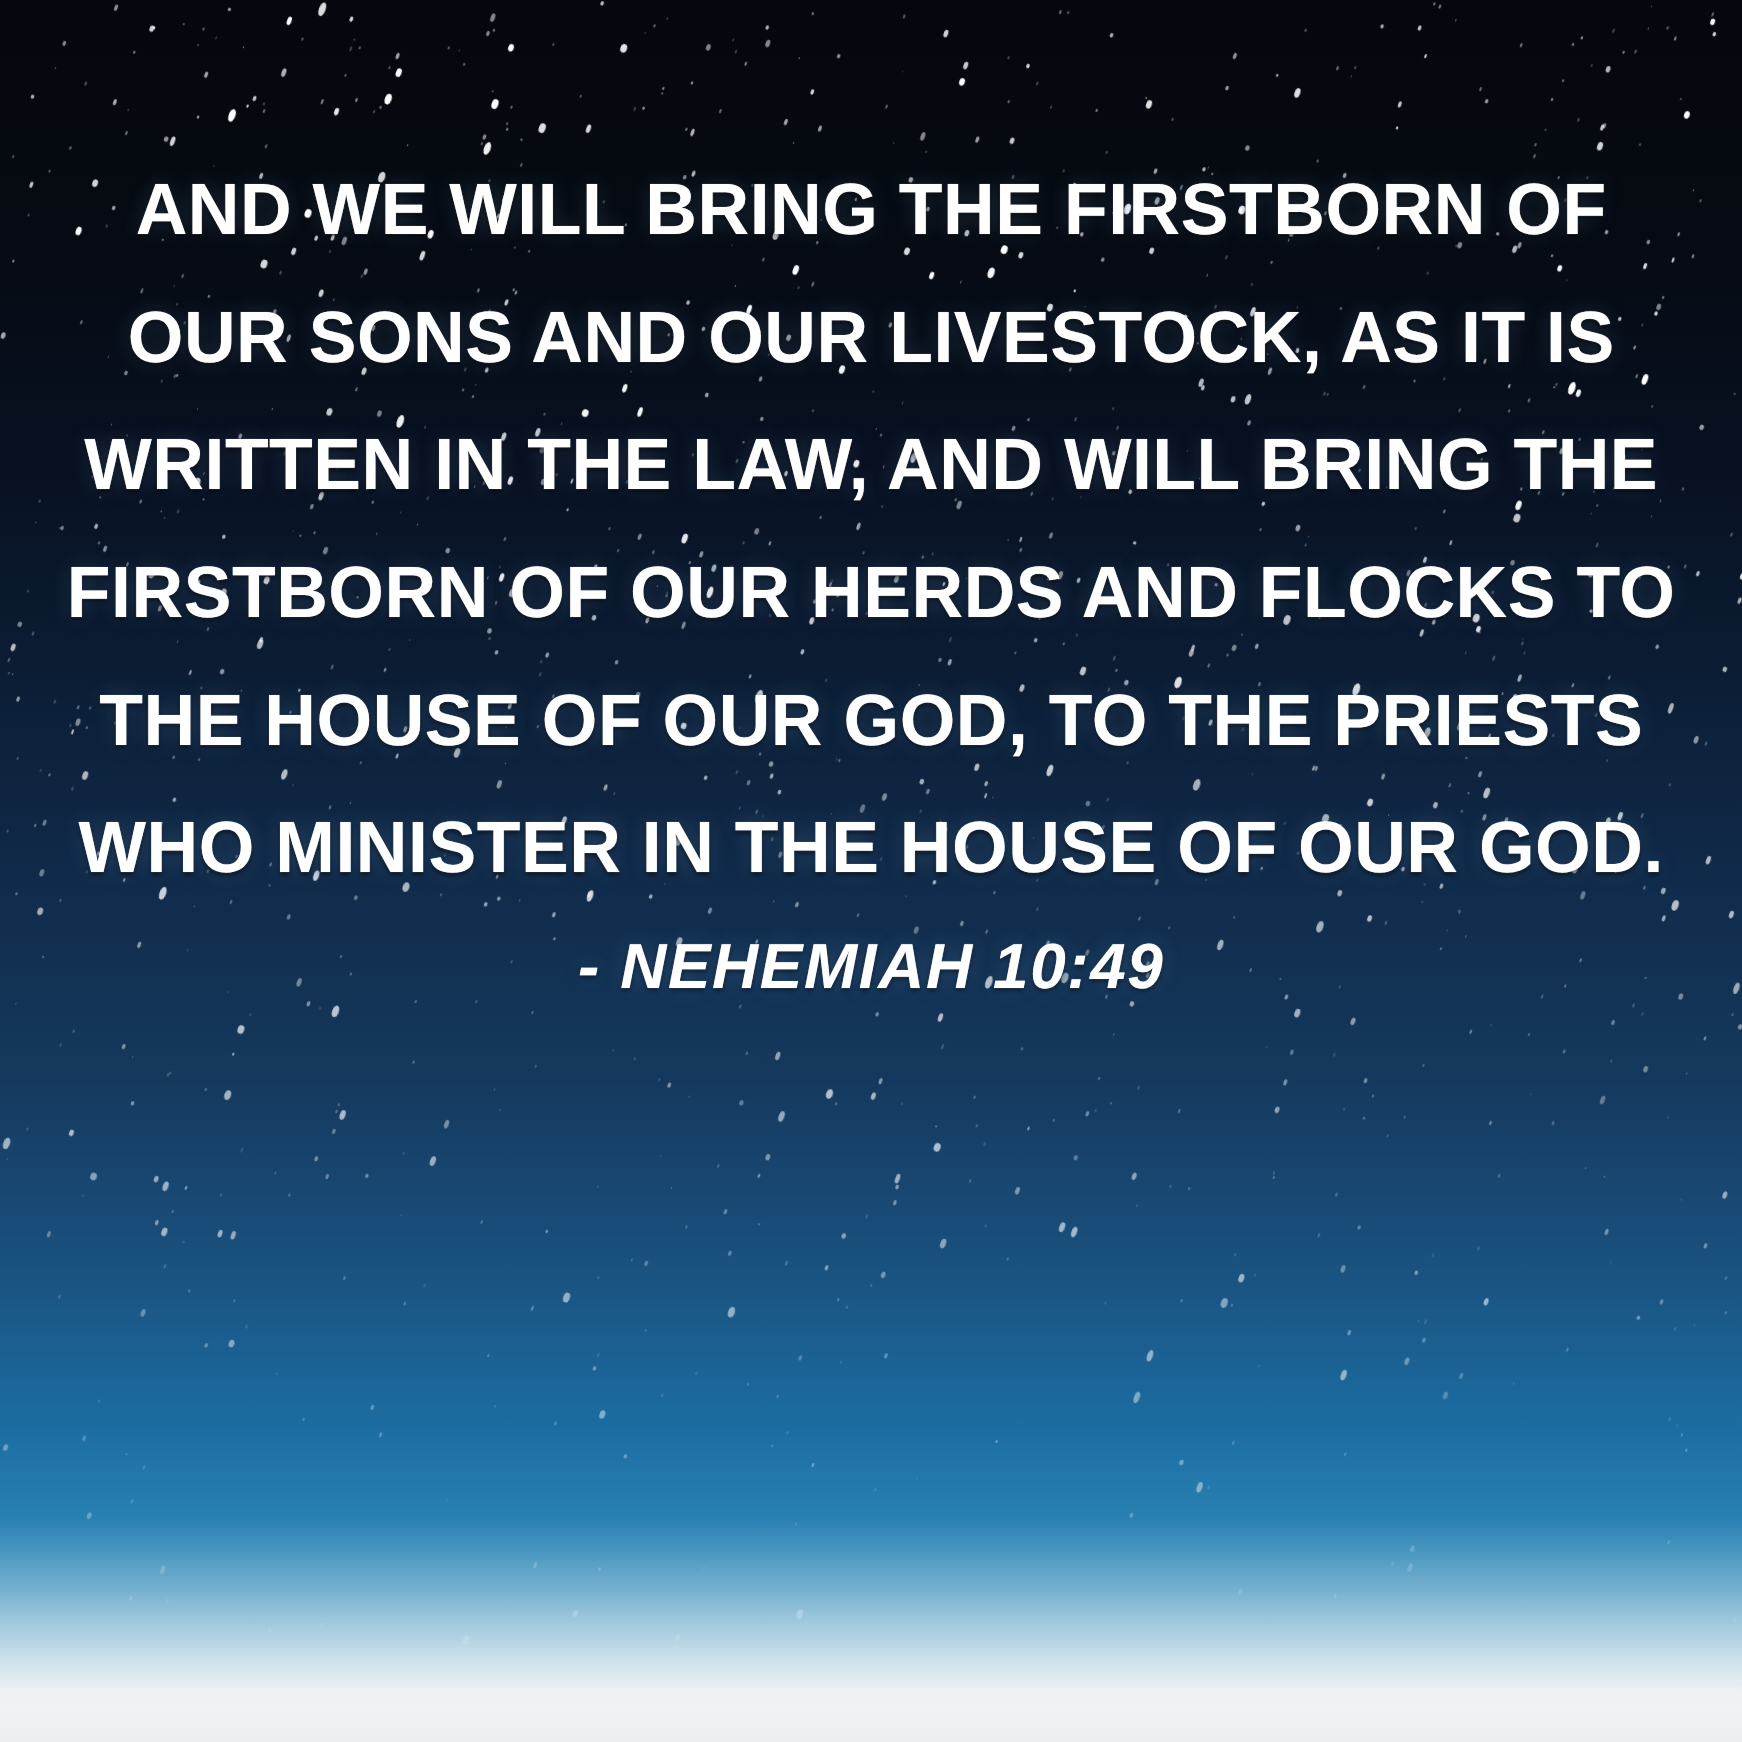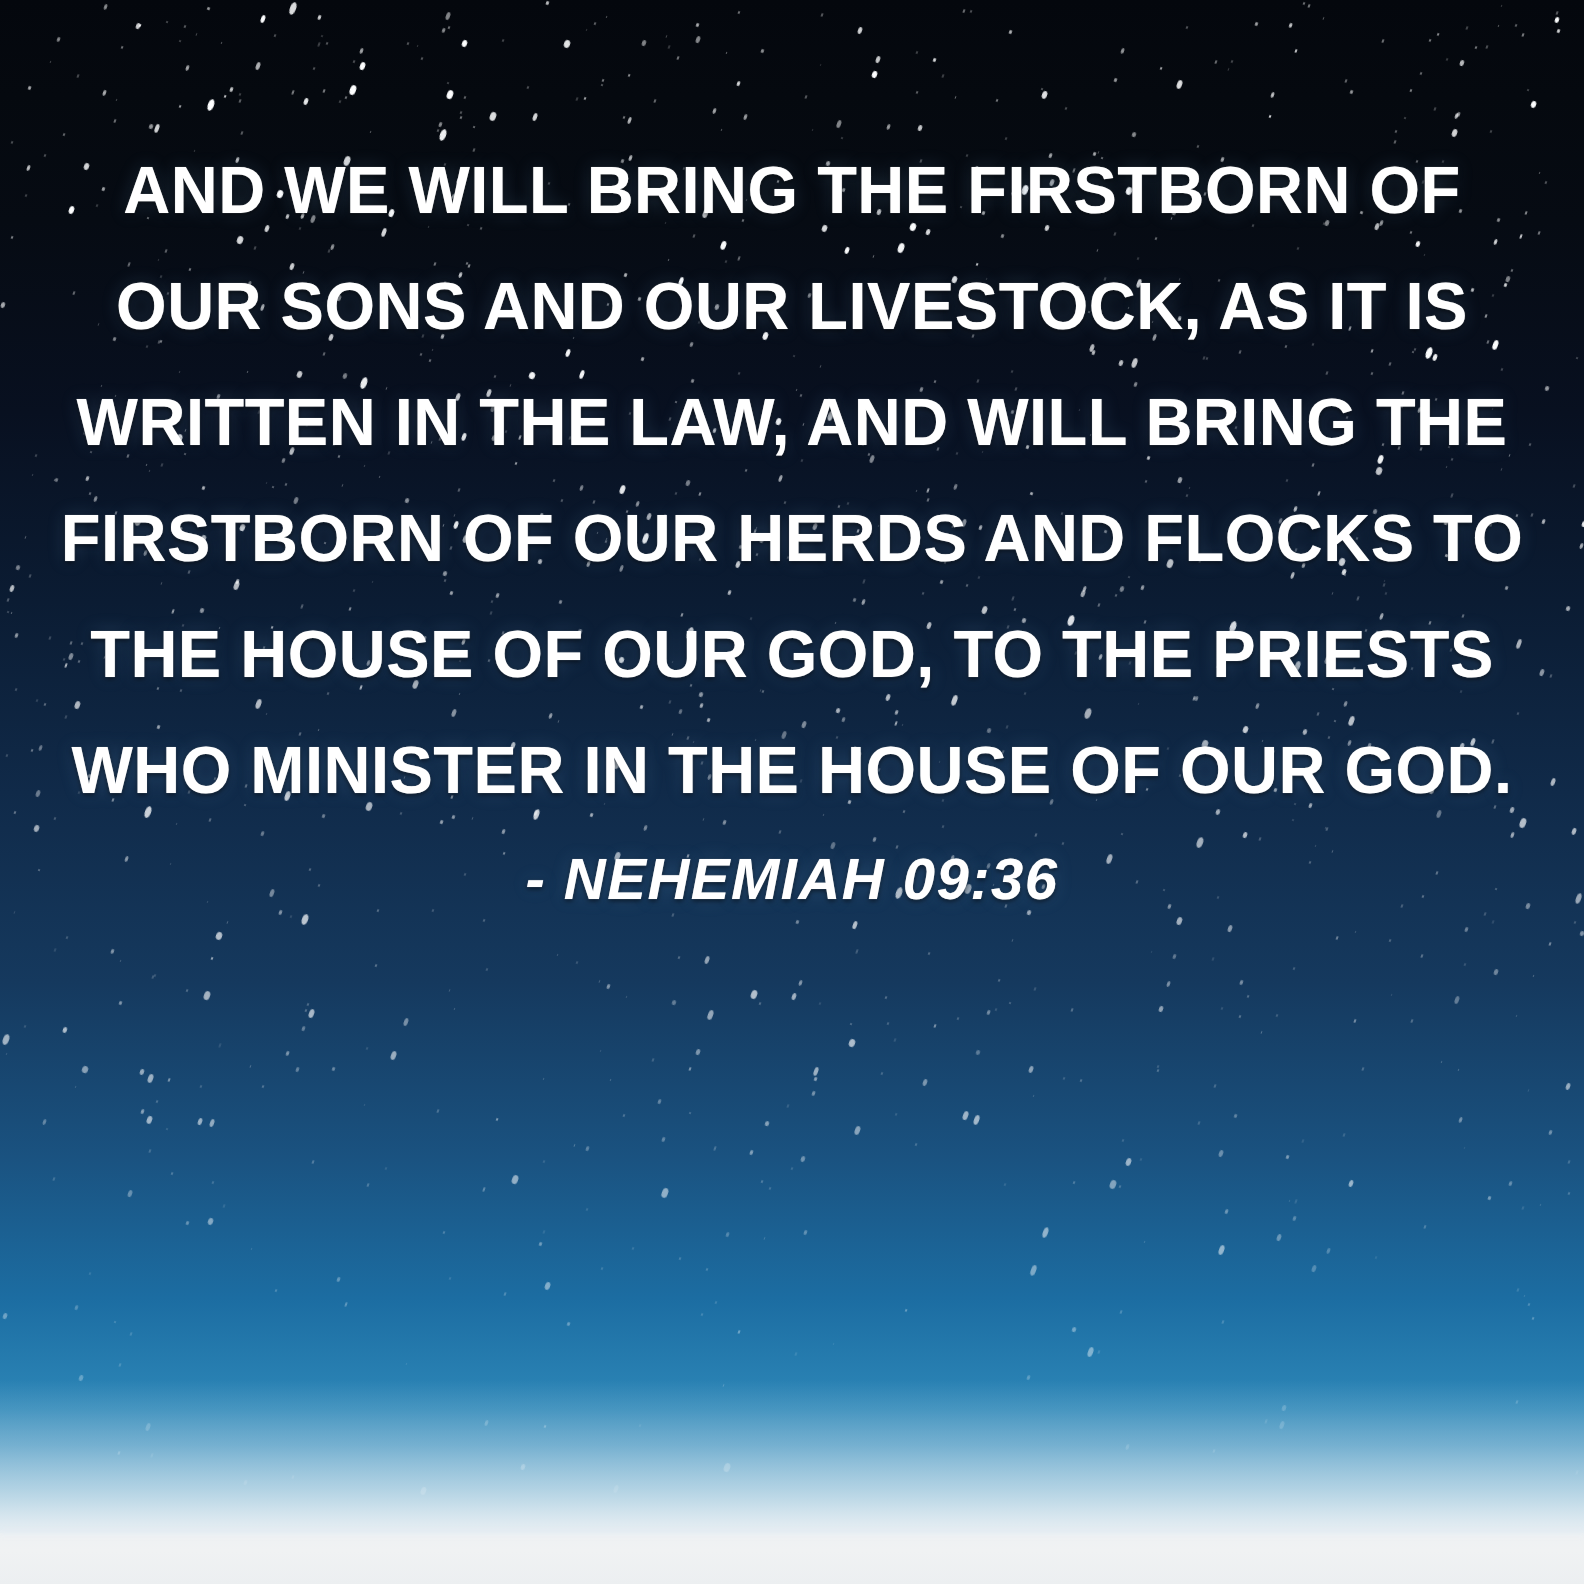--- a/index.html
+++ b/index.html
@@ -1354,16 +1354,16 @@
   <div class="verse-block">
     <span class="verse-line">AND WE WILL BRING THE FIRSTBORN OF</span>
     <span class="verse-line">OUR SONS AND OUR LIVESTOCK, AS IT IS</span>
     <span class="verse-line">WRITTEN IN THE LAW, AND WILL BRING THE</span>
     <span class="verse-line">FIRSTBORN OF OUR HERDS AND FLOCKS TO</span>
     <span class="verse-line">THE HOUSE OF OUR GOD, TO THE PRIESTS</span>
     <span class="verse-line">WHO MINISTER IN THE HOUSE OF OUR GOD.</span>
   </div>
 
   <div class="attribution">
-    <span>- NEHEMIAH 09:36</span>
+    <span>- NEHEMIAH 10:49</span>
   </div>
 
 </div>
 
 </body></html>

